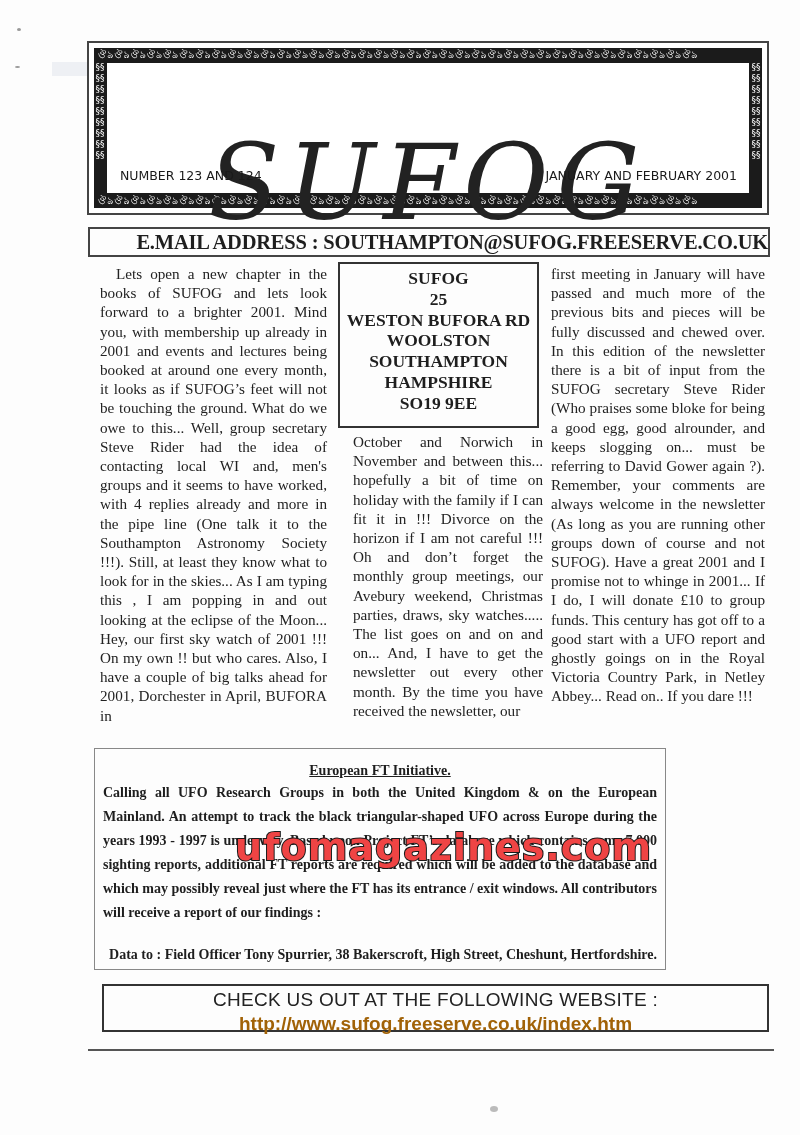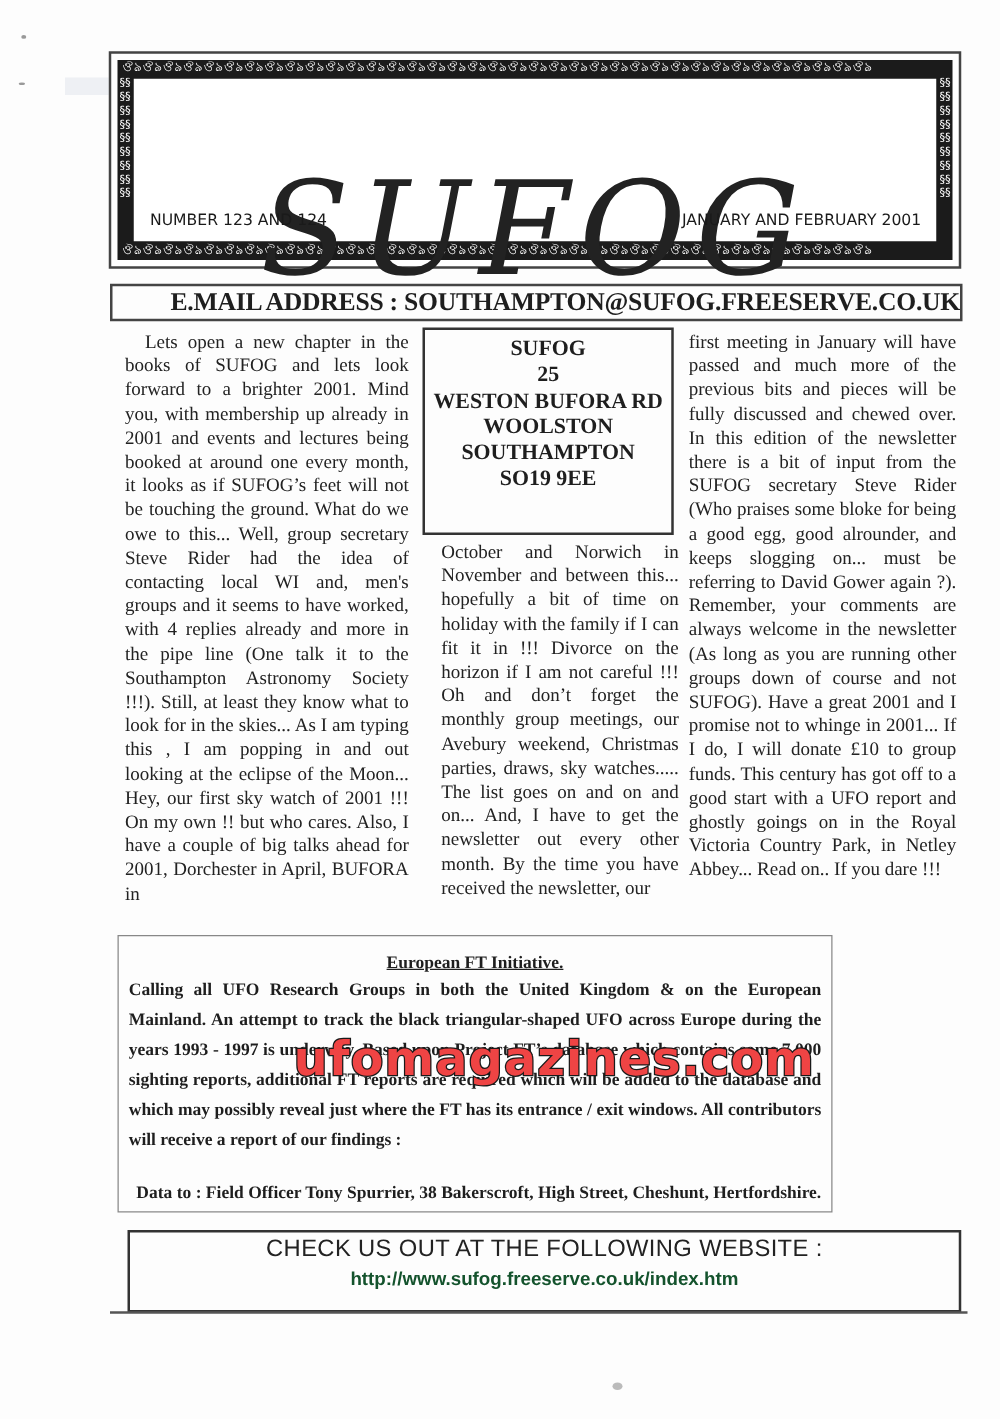--- a/index.html
+++ b/index.html
@@ -73,26 +73,26 @@
   }
   .ft-contact {
     position: absolute; right: 8px; bottom: 6px; font-weight: bold; font-size: 14px;
   }
   .watermark {
     position: absolute; left: 235px; top: 825px; font-family: "DejaVu Sans", sans-serif;
     font-weight: bold; font-size: 38px; color: #ef4444; letter-spacing: 1px;
     -webkit-text-stroke: 2px #1a1a1a; paint-order: stroke fill; line-height: 44px;
   }
   .website-box {
-    position: absolute; left: 102px; top: 984px; width: 667px; height: 66px;
+    position: absolute; left: 102px; top: 984px; width: 667px; height: 48px;
     border: 2px solid #333; box-sizing: border-box; text-align: center;
     font-family: "DejaVu Sans", sans-serif; font-weight: normal;
   }
   .website-label { font-family: "Liberation Sans", sans-serif; font-size: 19px; line-height: 24px; margin-top: 2px; display: block; color: #222; letter-spacing: 0.3px; }
-  .website-url { font-family: "Liberation Sans", sans-serif; font-weight: bold; font-size: 15px; line-height: 24px; display: block; color: #14532d; }
+  .website-url { font-family: "Liberation Sans", sans-serif; font-weight: bold; font-size: 19px; line-height: 24px; display: block; color: #a16207; }
   .bottom-rule {
     position: absolute; left: 88px; top: 1049px; width: 686px; height: 2px; background: #555;
   }
   .speck { position: absolute; background: #999; border-radius: 50%; }
   .ghost {
     position: absolute; left: 52px; top: 62px; width: 36px; height: 14px; background: #eef0f4;
   }
 </style>
 </head>
 <body>
@@ -119,20 +119,21 @@
 <div class="email-bar">E.MAIL ADDRESS : SOUTHAMPTON@SUFOG.FREESERVE.CO.UK</div>
 
 <div class="col col1">Lets open a new chapter in the books of SUFOG and lets look forward to a brighter 2001. Mind you, with membership up already in 2001 and events and lectures being booked at around one every month, it looks as if SUFOG’s feet will not be touching the ground. What do we owe to this... Well, group secretary Steve Rider had the idea of contacting local WI and, men's groups and it seems to have worked, with 4 replies already and more in the pipe line (One talk it to the Southampton Astronomy Society !!!). Still, at least they know what to look for in the skies... As I am typing this , I am popping in and out looking at the eclipse of the Moon... Hey, our first sky watch of 2001 !!! On my own !! but who cares. Also, I have a couple of big talks ahead for 2001, Dorchester in April, BUFORA in</div>
 
 <div class="address-box">
   <span class="address-line">SUFOG</span>
   <span class="address-line">25</span>
   <span class="address-line">WESTON BUFORA RD</span>
   <span class="address-line">WOOLSTON</span>
   <span class="address-line">SOUTHAMPTON</span>
+  <span class="address-line">HAMPSHIRE</span>
   <span class="address-line">SO19 9EE</span>
 </div>
 
 <div class="col col2">October and Norwich in November and between this... hopefully a bit of time on holiday with the family if I can fit it in !!! Divorce on the horizon if I am not careful !!! Oh and don’t forget the monthly group meetings, our Avebury weekend, Christmas parties, draws, sky watches..... The list goes on and on and on... And, I have to get the newsletter out every other month. By the time you have received the newsletter, our</div>
 <div class="col col3">first meeting in January will have passed and much more of the previous bits and pieces will be fully discussed and chewed over. In this edition of the newsletter there is a bit of input from the SUFOG secretary Steve Rider (Who praises some bloke for being a good egg, good alrounder, and keeps slogging on... must be referring to David Gower again ?). Remember, your comments are always welcome in the newsletter (As long as you are running other groups down of course and not SUFOG). Have a great 2001 and I promise not to whinge in 2001... If I do, I will donate £10 to group funds. This century has got off to a good start with a UFO report and ghostly goings on in the Royal Victoria Country Park, in Netley Abbey... Read on.. If you dare !!!</div>
 
 <section class="ft-box">
   <div class="ft-title">European FT Initiative.</div>
   <div class="ft-body">Calling all UFO Research Groups in both the United Kingdom &amp; on the European Mainland. An attempt to track the black triangular-shaped UFO across Europe during the years 1993 - 1997 is underway. Based upon Project FT’s database which contains some 7,000 sighting reports, additional FT reports are required which will be added to the database and which may possibly reveal just where the FT has its entrance / exit windows. All contributors will receive a report of our findings :</div>
   <div class="ft-contact">Data to : Field Officer Tony Spurrier, 38 Bakerscroft, High Street, Cheshunt, Hertfordshire.</div>

